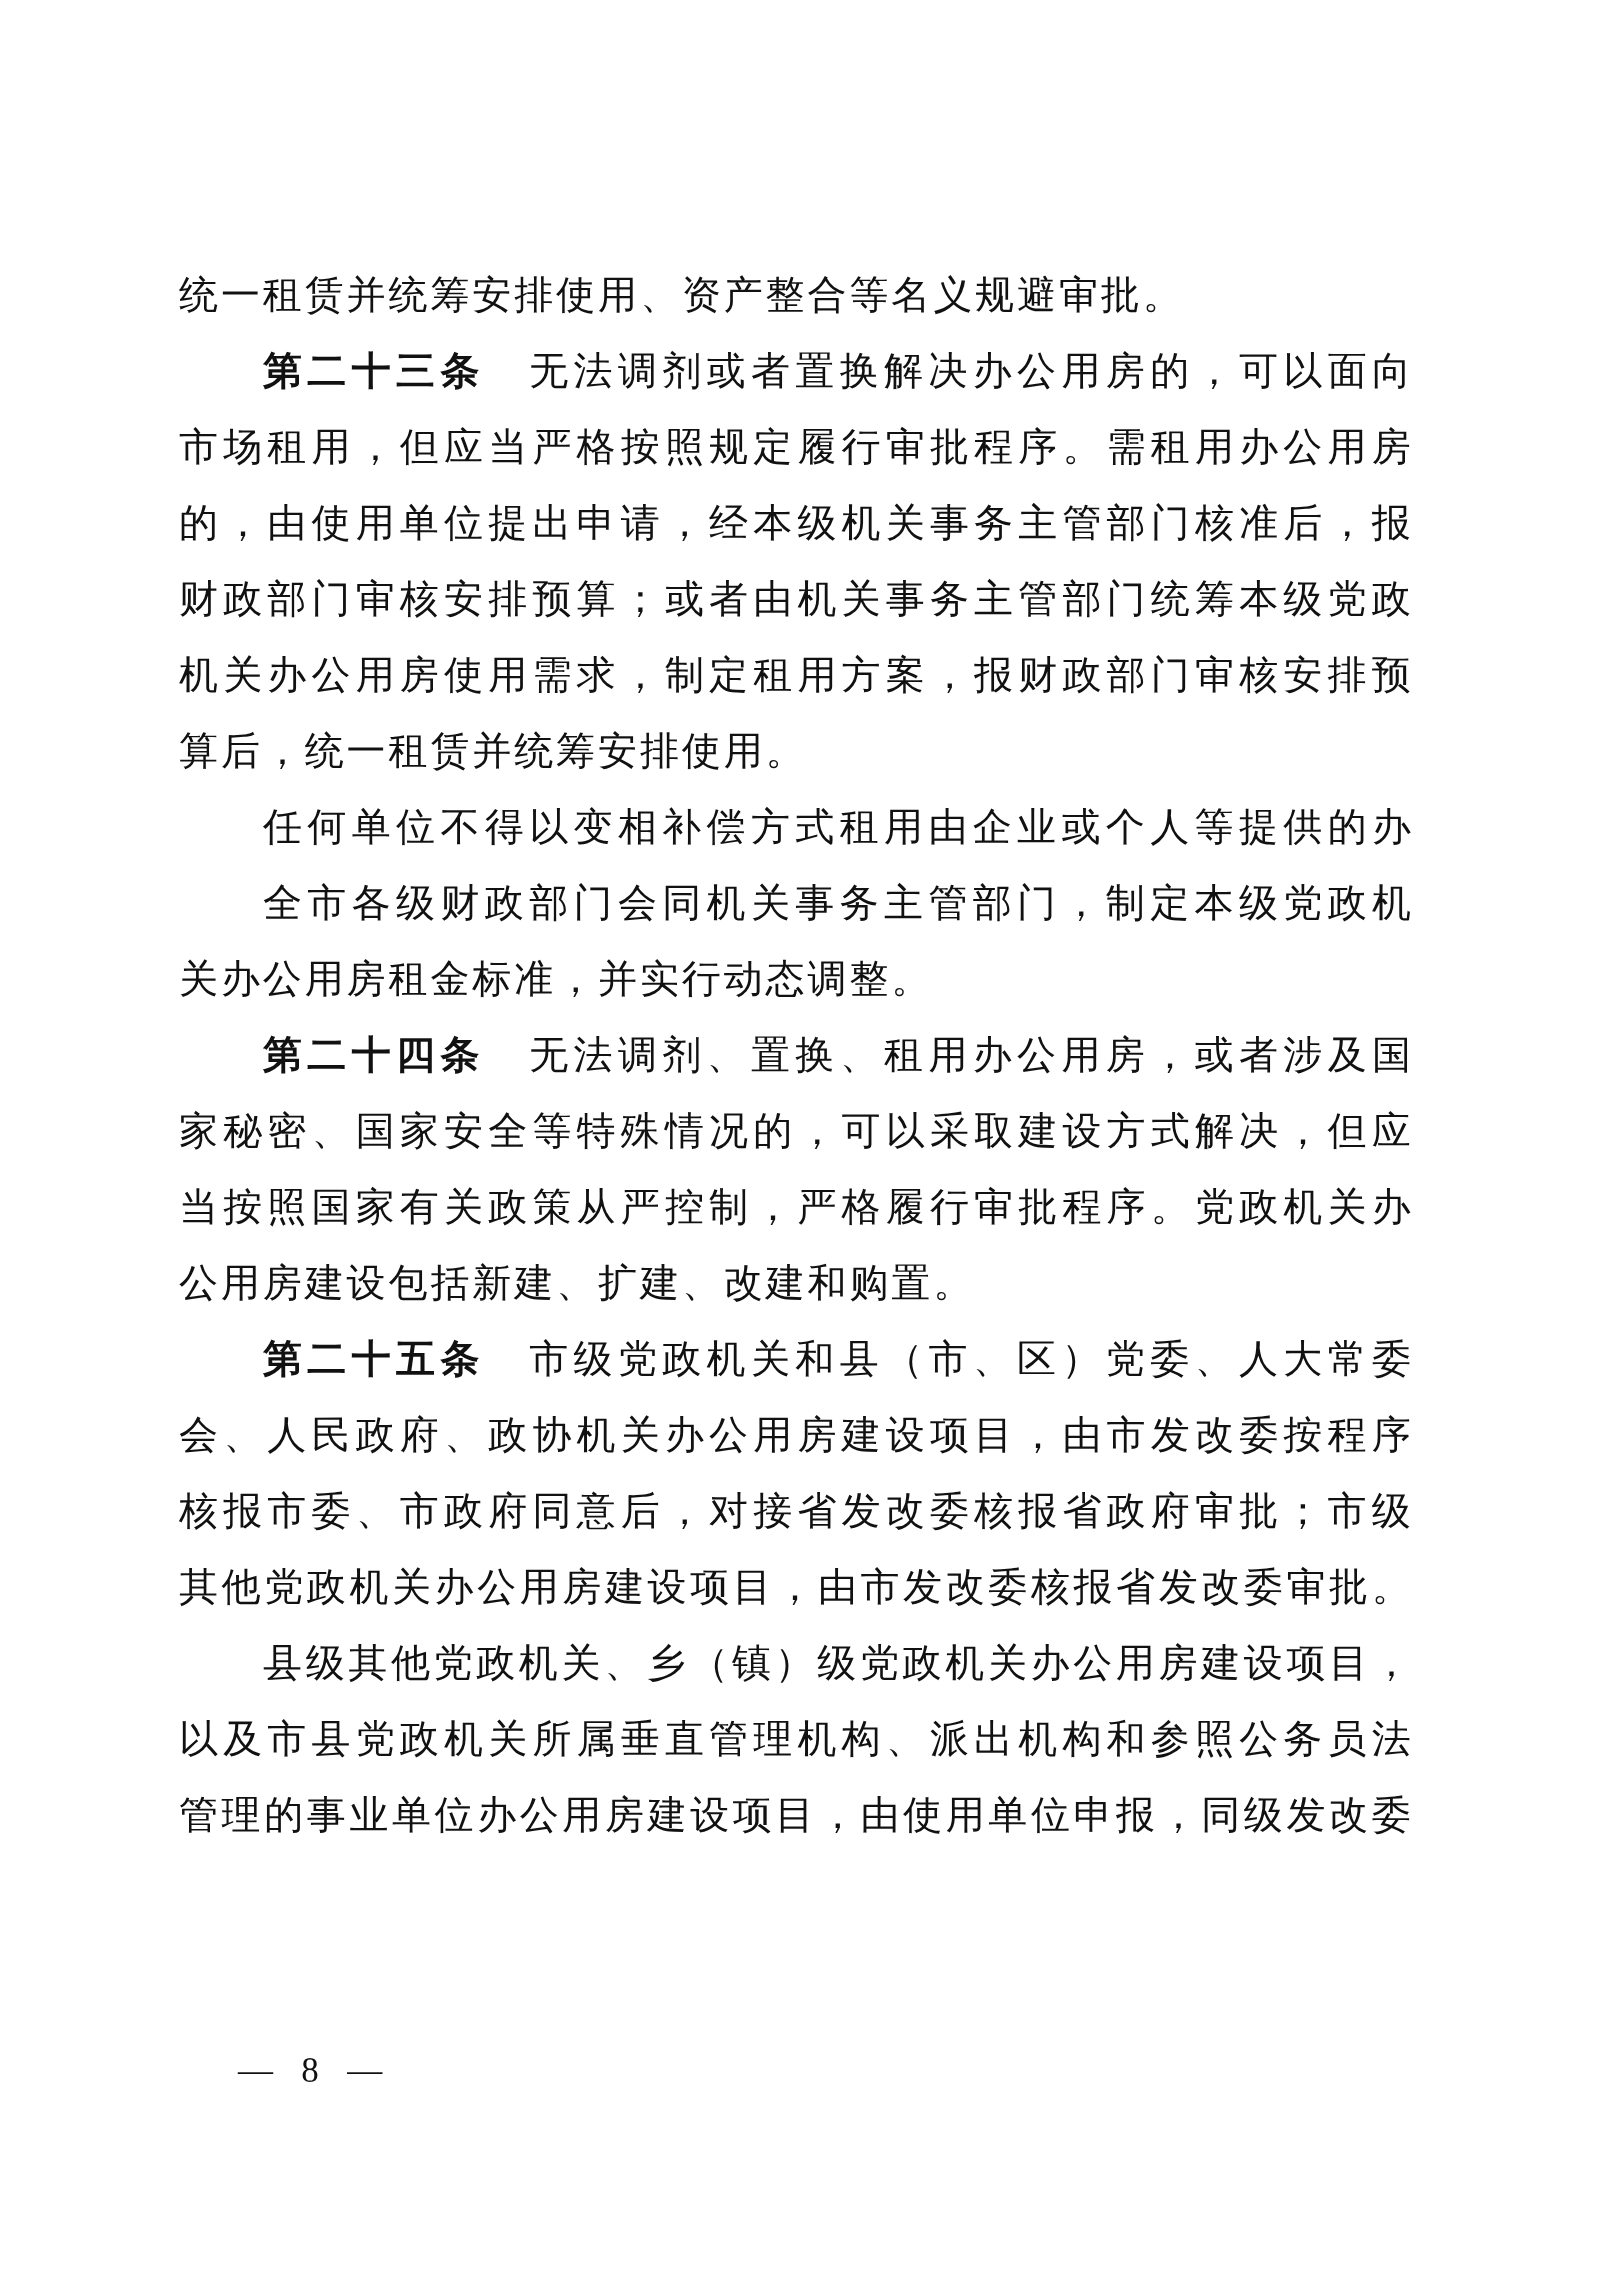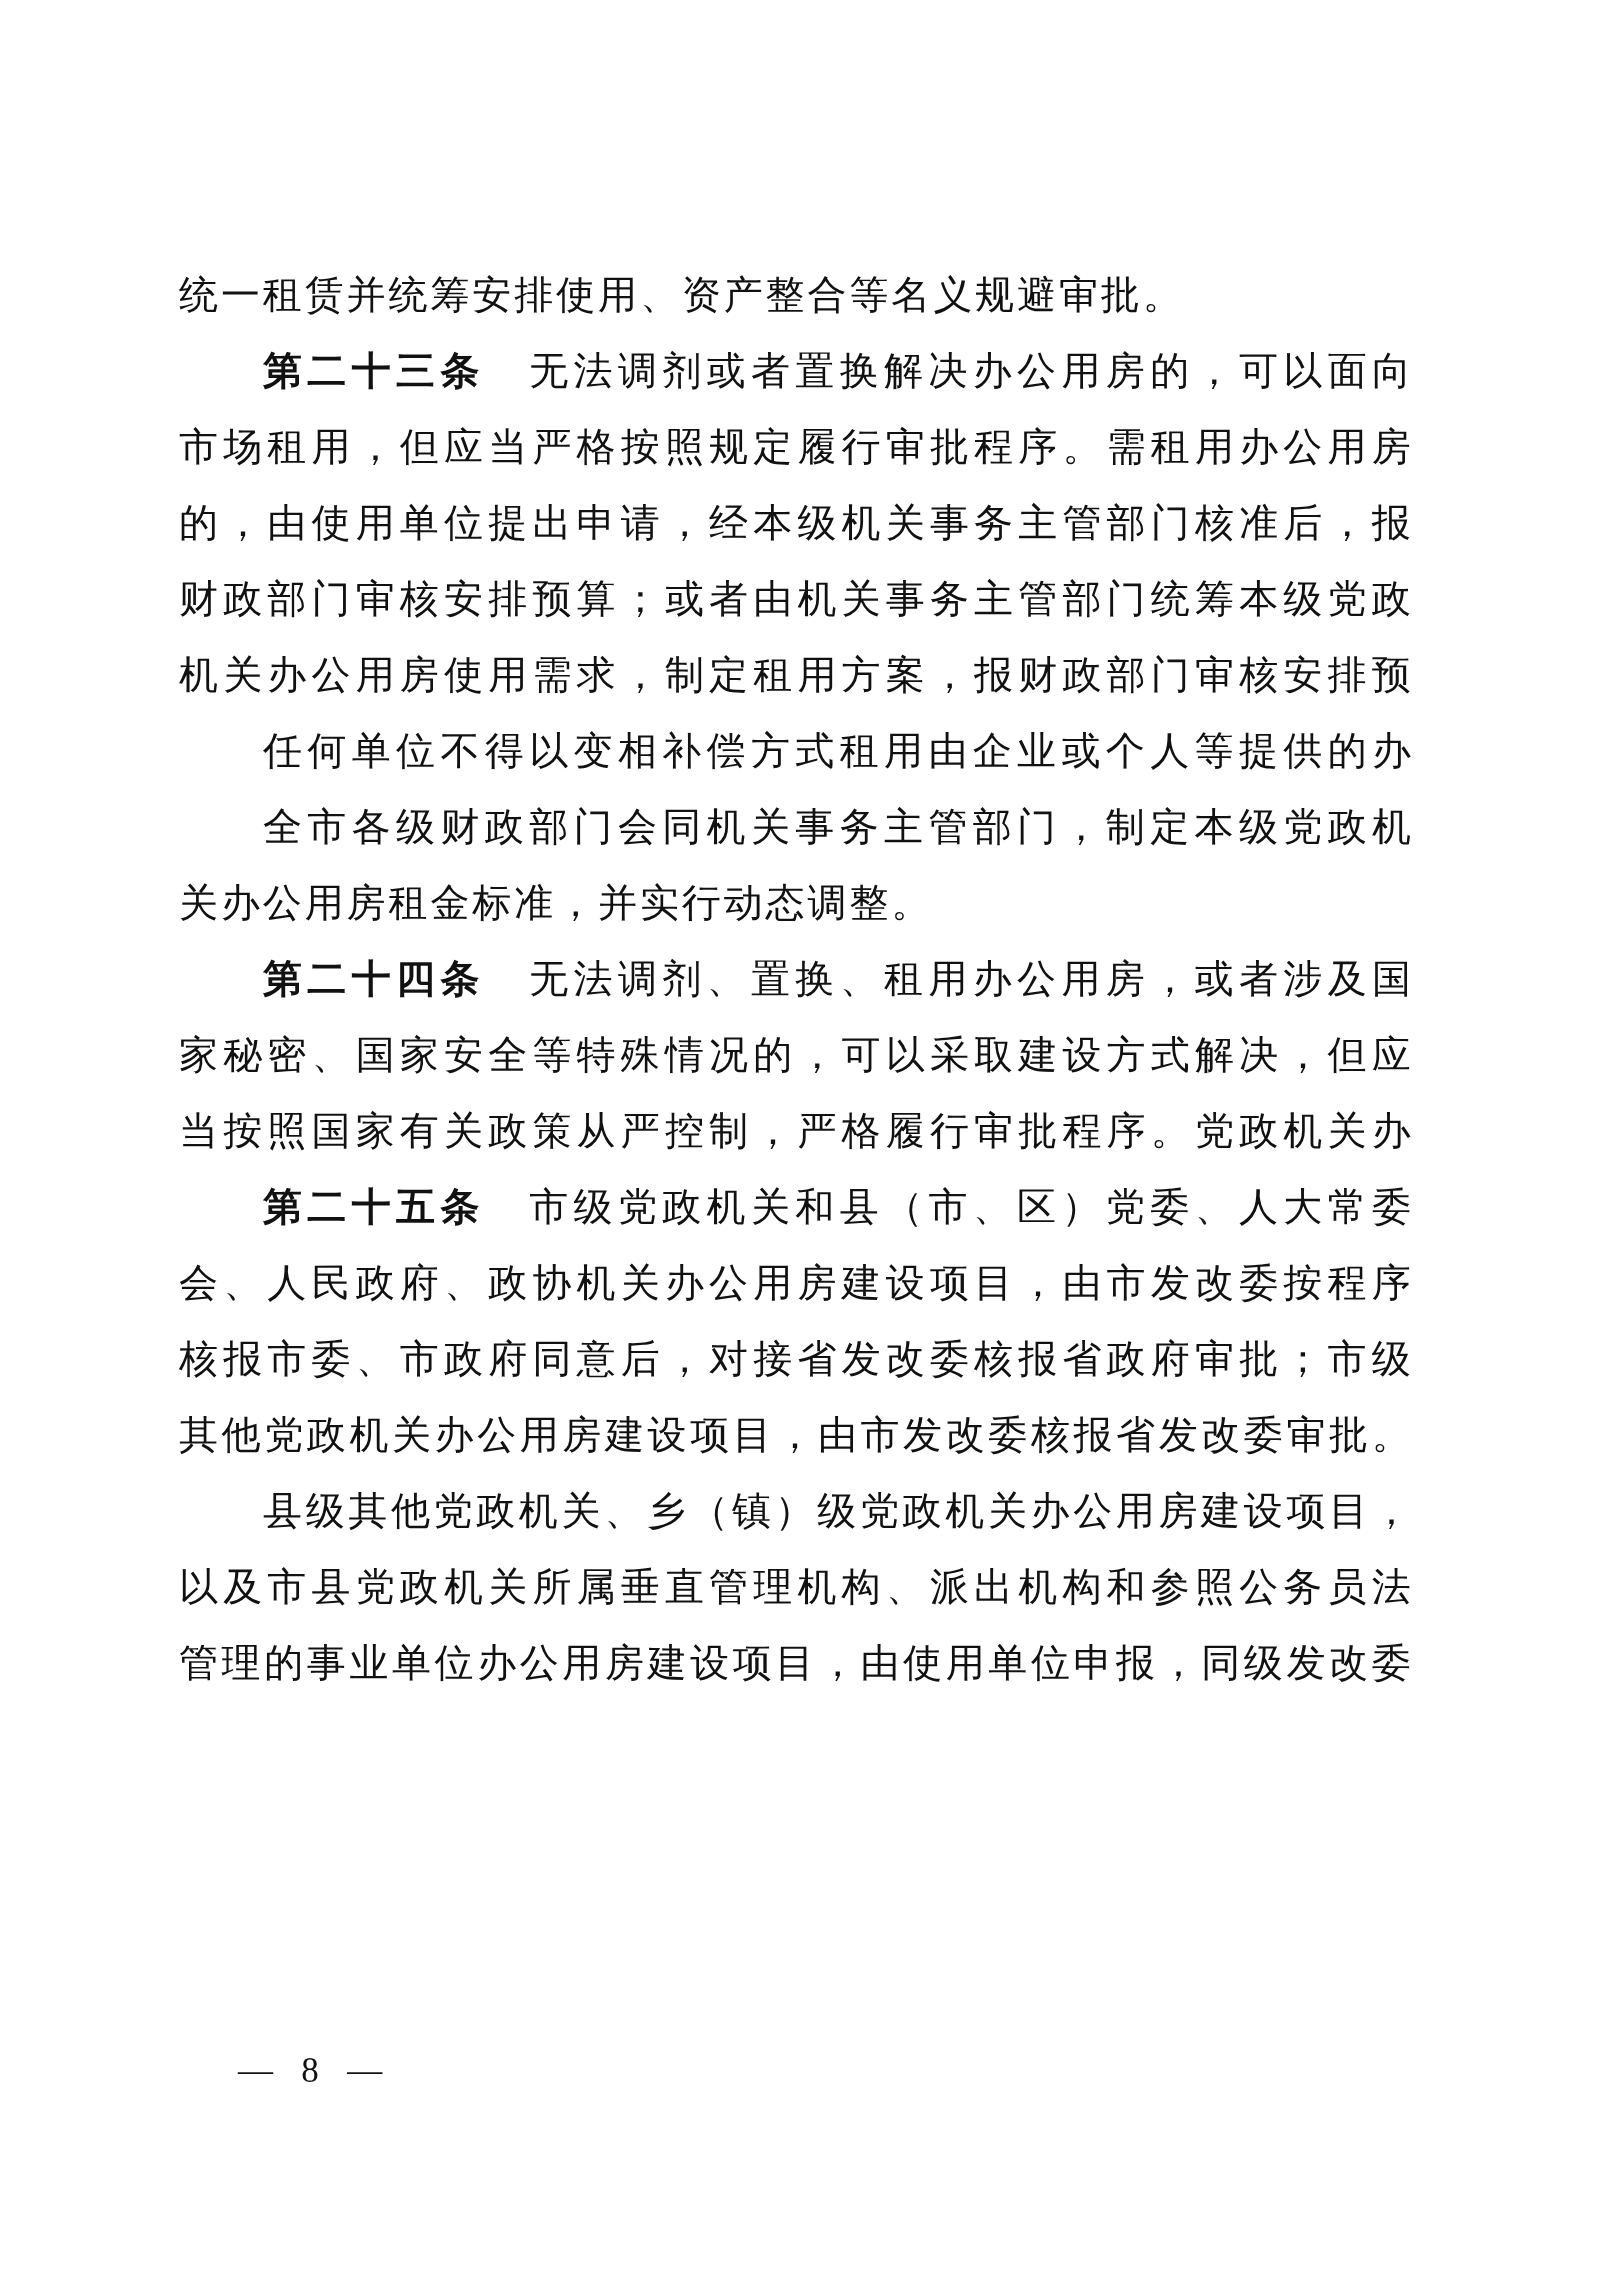--- a/index.html
+++ b/index.html
@@ -203,20 +203,21 @@
         <span>财</span>
         <span>政</span>
         <span>部</span>
         <span>门</span>
         <span>审</span>
         <span>核</span>
         <span>安</span>
         <span>排</span>
         <span>预</span>
       </div>
+      <div class="text-line">算后，统一租赁并统筹安排使用。</div>
       <div class="text-line indent justify">
         <span>任</span>
         <span>何</span>
         <span>单</span>
         <span>位</span>
         <span>不</span>
         <span>得</span>
         <span>以</span>
         <span>变</span>
         <span>相</span>
@@ -348,20 +349,21 @@
         <span>批</span>
         <span>程</span>
         <span>序</span>
         <span>。</span>
         <span>党</span>
         <span>政</span>
         <span>机</span>
         <span>关</span>
         <span>办</span>
       </div>
+      <div class="text-line">公用房建设包括新建、扩建、改建和购置。</div>
       <div class="text-line indent justify">
         <span class="bold">第</span>
         <span class="bold">二</span>
         <span class="bold">十</span>
         <span class="bold">五</span>
         <span class="bold">条</span>
         <span>　</span>
         <span>市</span>
         <span>级</span>
         <span>党</span>

